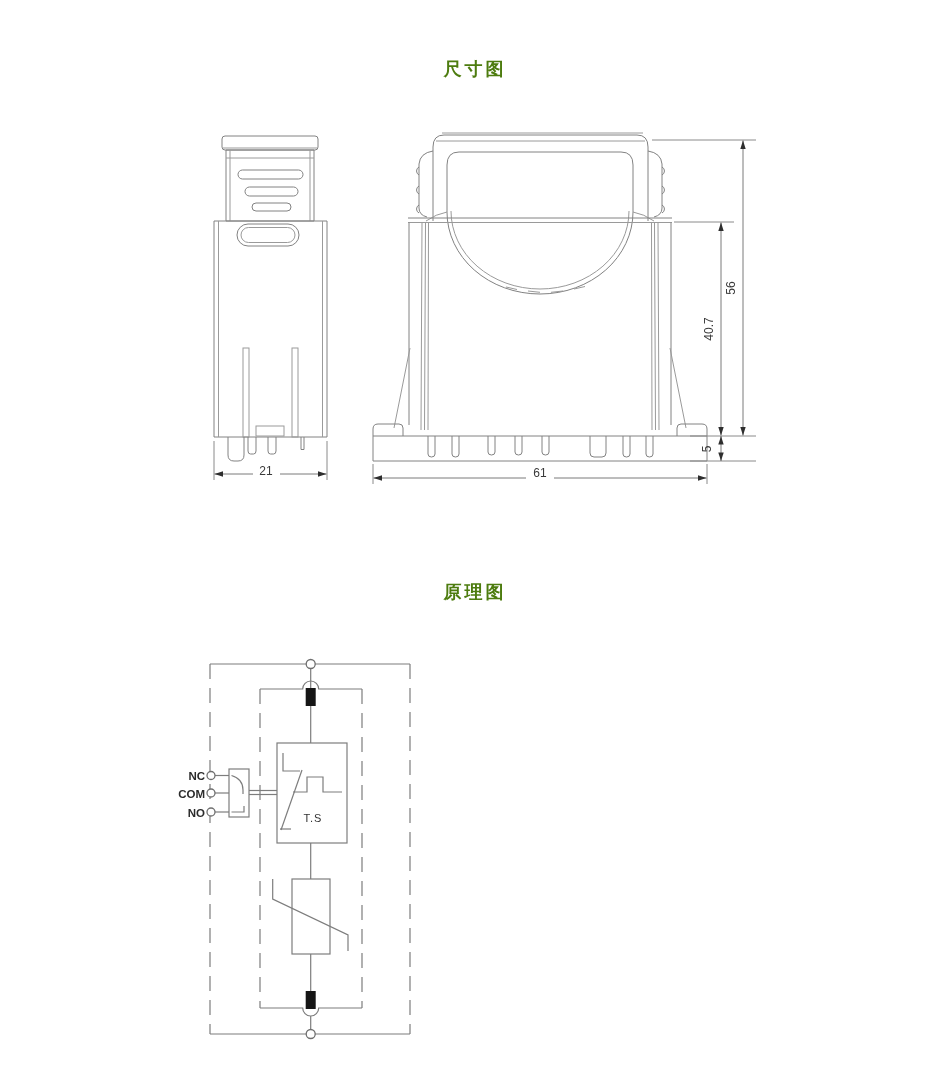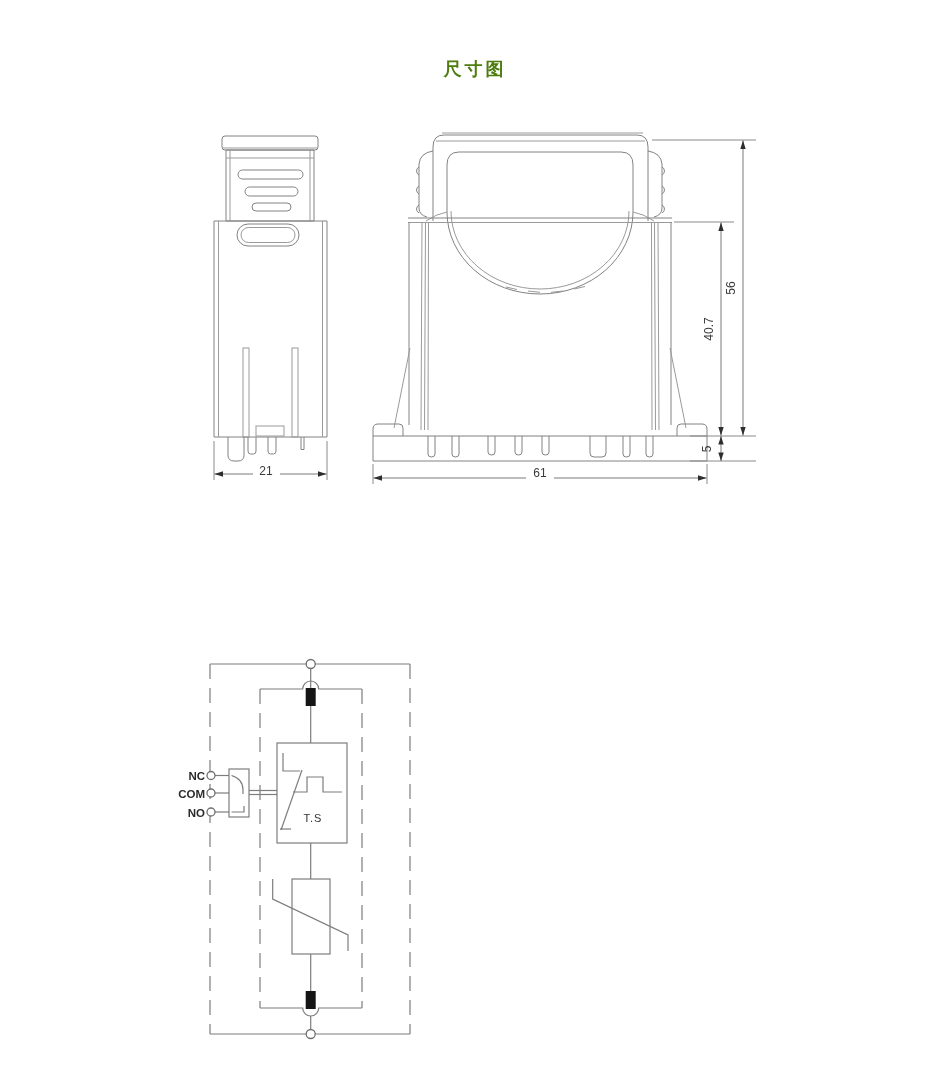--- a/index.html
+++ b/index.html
@@ -173,20 +173,21 @@
       <g>
         <line class="extln" x1="690" y1="461" x2="756" y2="461"></line>
         <line class="dimln" x1="721" y1="436" x2="721" y2="461"></line>
         <polygon class="arrow" points="721,436 718.3,444.5 723.7,444.5"></polygon>
         <polygon class="arrow" points="721,461 718.3,452.5 723.7,452.5"></polygon>
         <text class="dimtxt" x="711" y="449" text-anchor="middle" transform="rotate(-90 711 449)">5</text>
       </g>
     </g>
   </svg>
 
+  <div class="sec-title t-sch">原理图</div>
 
   <svg class="drawing2" width="950" height="448" viewBox="0 620 950 448">
 
     <g>
       <line class="wire" x1="210" y1="664" x2="410" y2="664"></line>
       <line class="wire" x1="210" y1="1034" x2="410" y2="1034"></line>
       <line class="dash" x1="210" y1="664" x2="210" y2="1034"></line>
       <line class="dash" x1="410" y1="664" x2="410" y2="1034"></line>
     </g>
 

